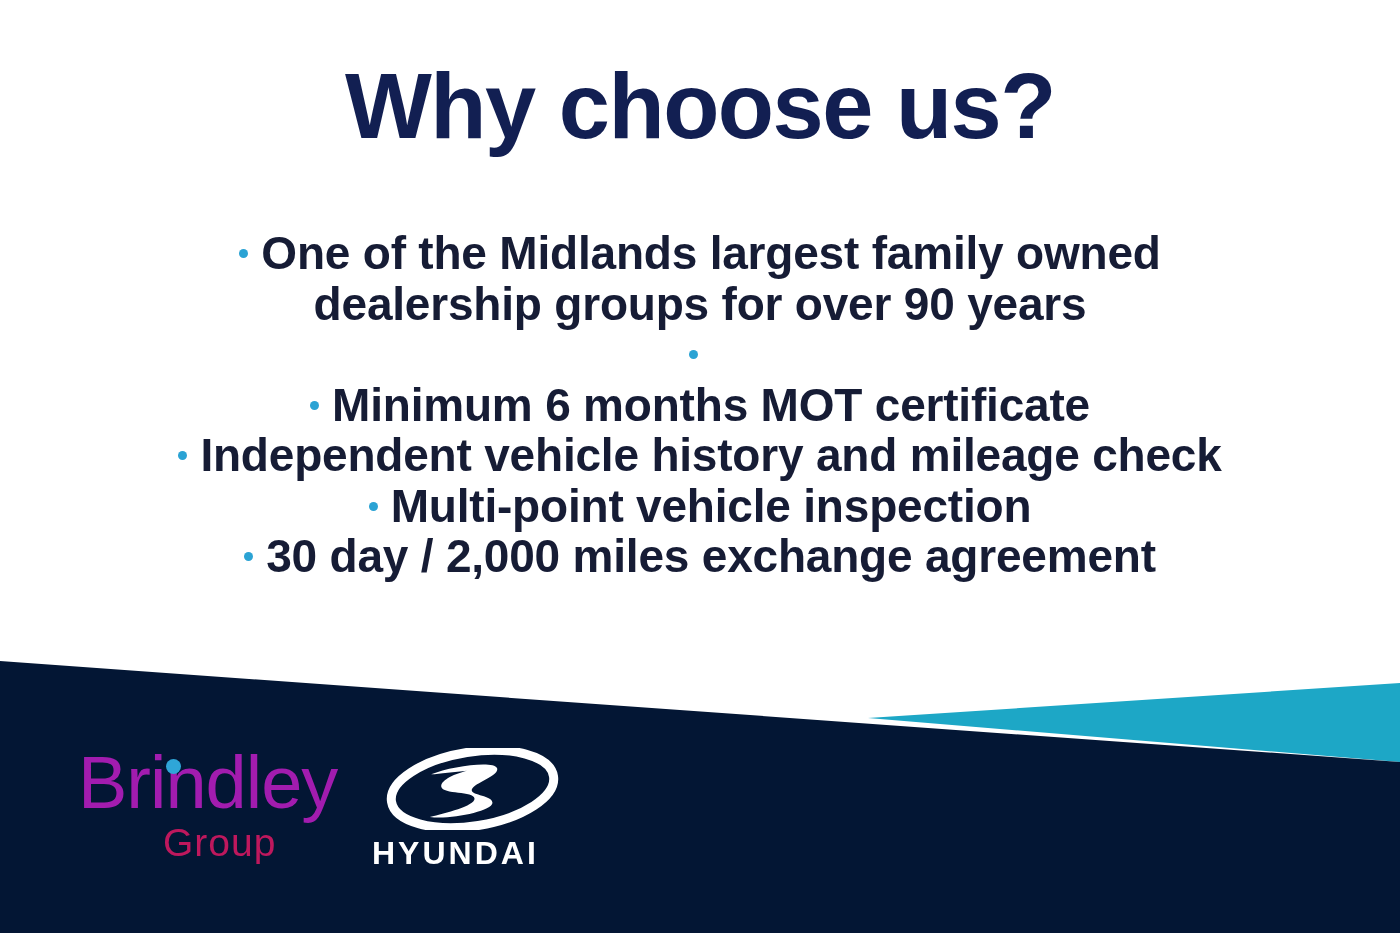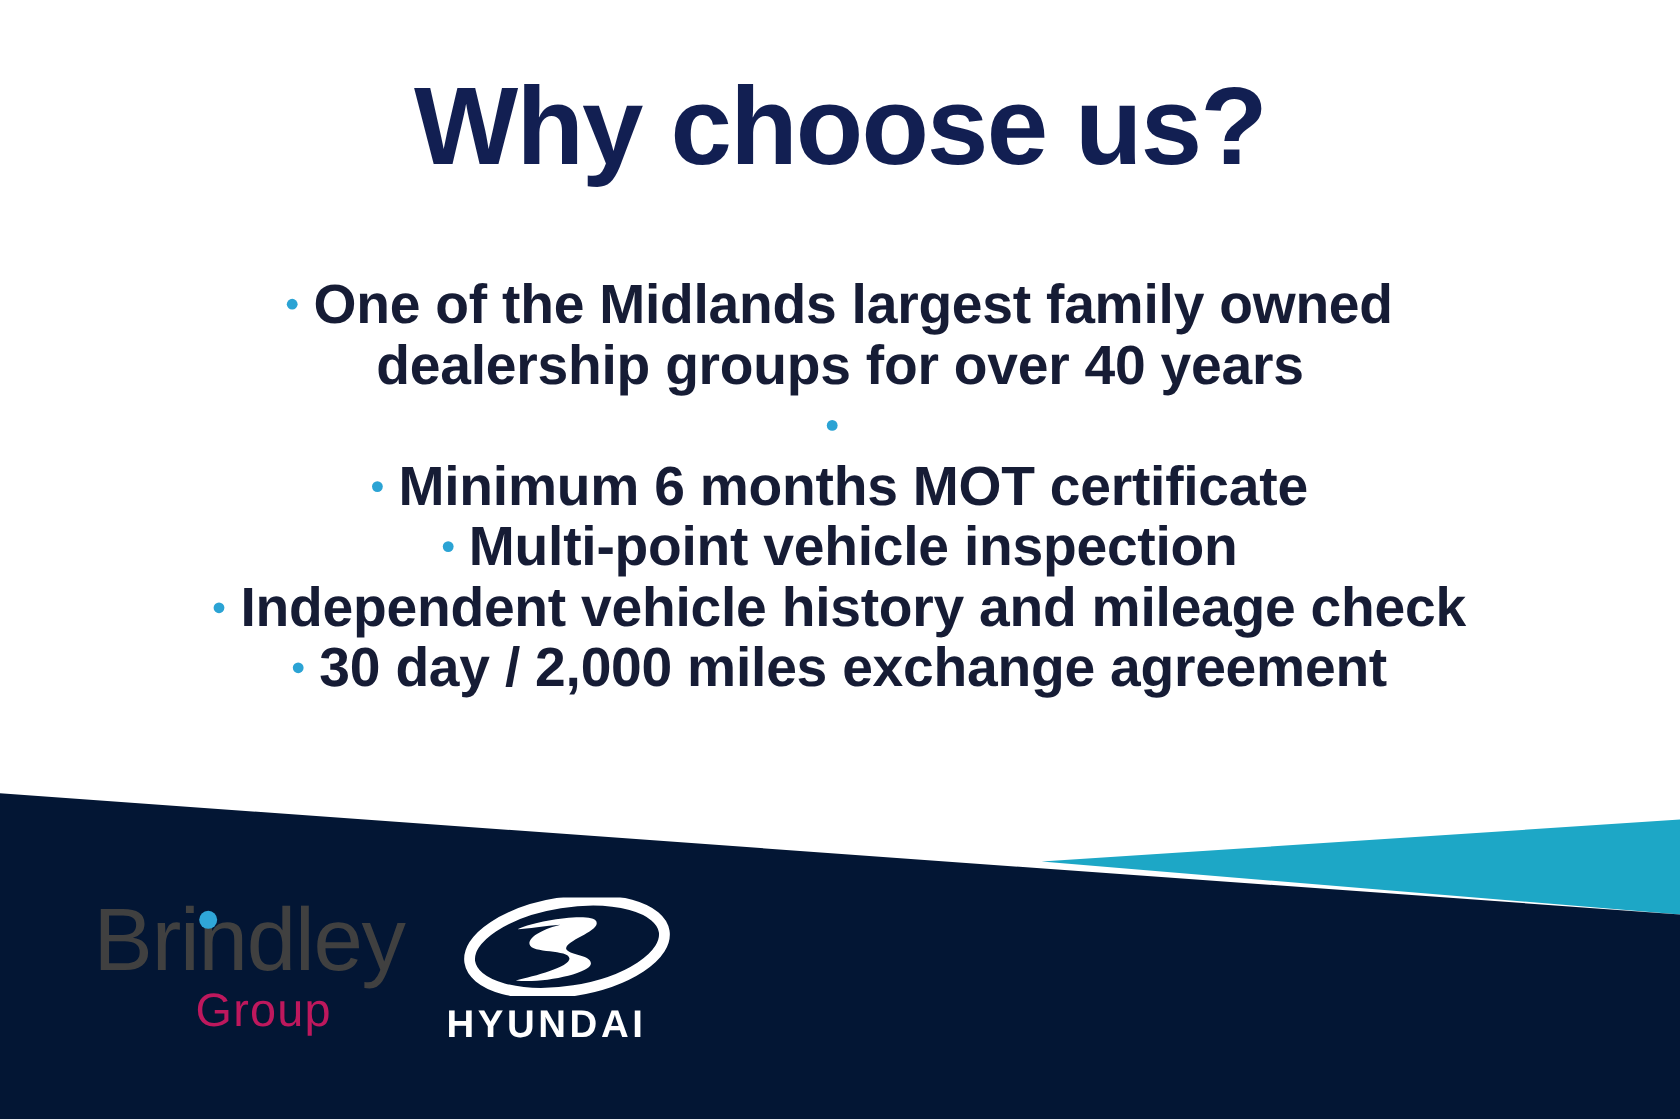--- a/index.html
+++ b/index.html
@@ -111,21 +111,21 @@
     pointer-events: auto;
   }
   .brindley-word {
     position: absolute;
     left: 0;
     top: 0;
     font-family: "Liberation Sans", sans-serif;
     font-weight: 400;
     font-size: 74px;
     line-height: 82px;
-    color: #404040;
+    color: #a21caf;
     letter-spacing: -1px;
   }
   .brindley-dot {
     position: absolute;
     left: 88px;
     top: 17px;
     width: 15px;
     height: 15px;
     border-radius: 50%;
     background: #2fa6d8;
@@ -178,33 +178,33 @@
 
   <div class="content">
 
     <div class="slide-title">Why choose us?</div>
 
     <ul class="bullet-list">
       <li class="bullet-line">
         <span class="dot"></span><span>One of the Midlands largest family owned</span>
       </li>
       <li class="bullet-line cont">
-        <span>dealership groups for over 40 years</span>
+        <span>dealership groups for over 90 years</span>
       </li>
       <li class="bullet-line">
         <span class="dot"></span>
       </li>
       <li class="bullet-line">
         <span class="dot"></span><span>Minimum 6 months MOT certificate</span>
       </li>
       <li class="bullet-line">
+        <span class="dot"></span><span>Independent vehicle history and mileage check</span>
+      </li>
+      <li class="bullet-line">
         <span class="dot"></span><span>Multi-point vehicle inspection</span>
-      </li>
-      <li class="bullet-line">
-        <span class="dot"></span><span>Independent vehicle history and mileage check</span>
       </li>
       <li class="bullet-line">
         <span class="dot"></span><span>30 day / 2,000 miles exchange agreement</span>
       </li>
     </ul>
   </div>
 
   <div class="banner">
     <svg viewBox="0 0 1400 313" preserveAspectRatio="none">
 

